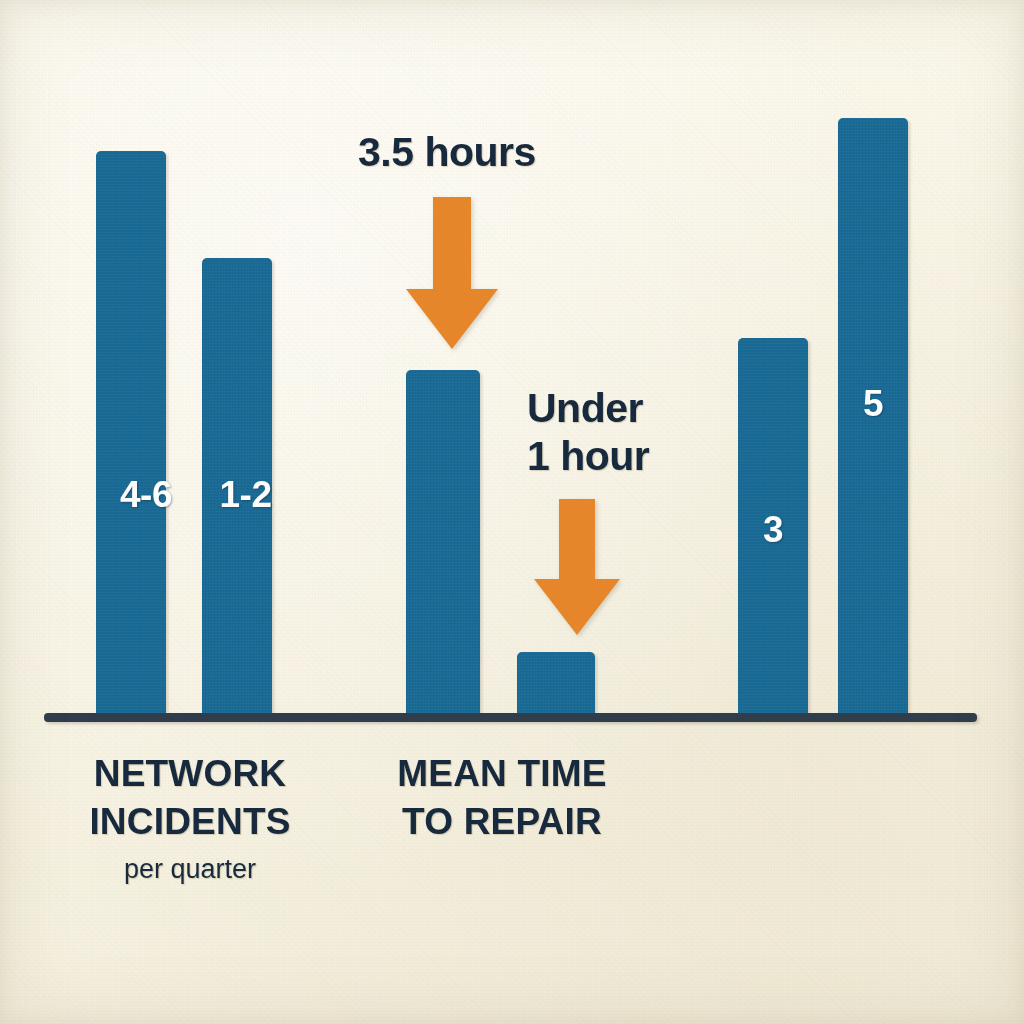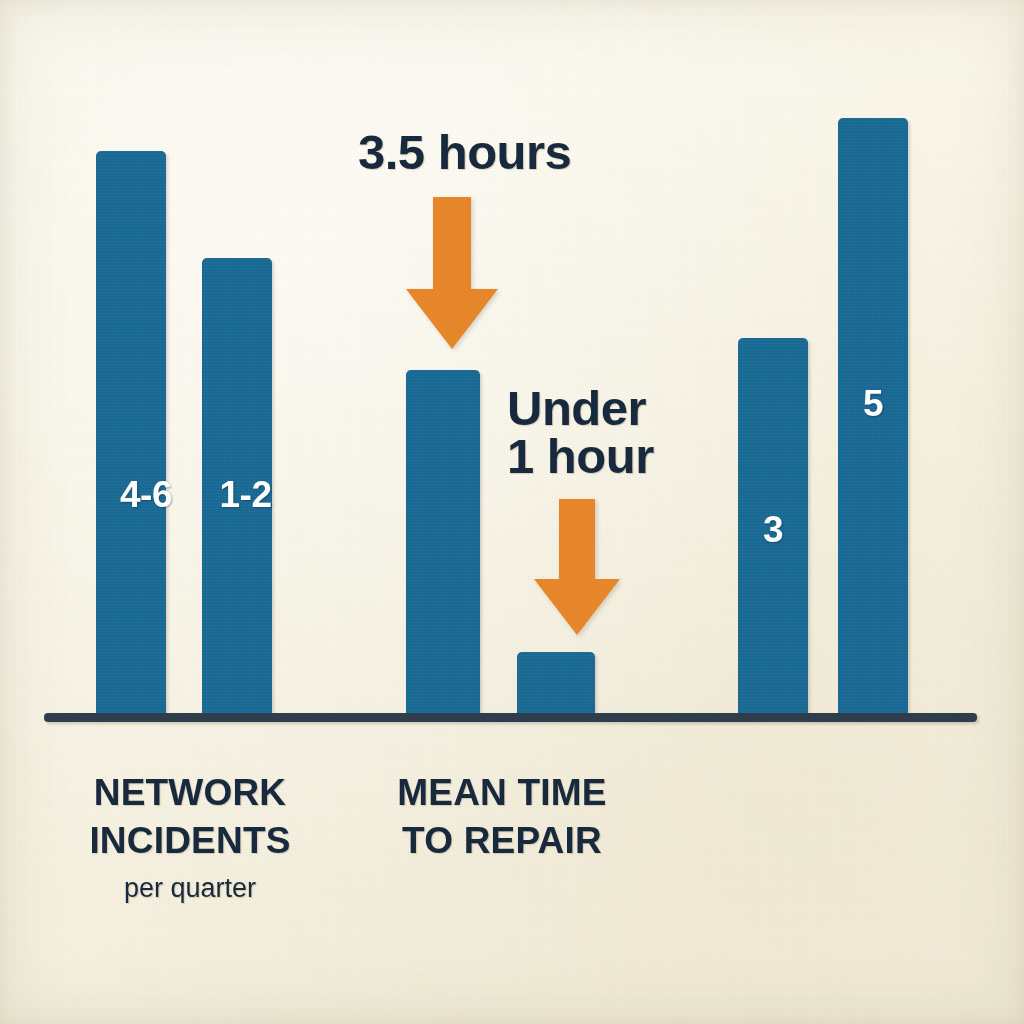--- a/index.html
+++ b/index.html
@@ -89,21 +89,21 @@
     background: #2e3c4c;
     border-radius: 4px;
     box-shadow: 2px 2px 3px rgba(60,50,30,0.20);
   }
 
   
   .callout-text {
     position: absolute;
     color: #16283d;
     font-weight: 700;
-    font-size: 49px;
+    font-size: 41px;
     line-height: 48px;
     letter-spacing: -0.5px;
     text-shadow: 1px 1px 1px rgba(170,158,125,0.45);
     white-space: pre-line;
   }
 
   .arrow {
     position: absolute;
     filter: drop-shadow(2px 2px 2px rgba(60,50,30,0.18));
   }
@@ -114,21 +114,20 @@
     text-align: center;
     color: #16283d;
     text-shadow: 1px 1px 1px rgba(170,158,125,0.45);
   }
   .cat-title {
     font-weight: 700;
     font-size: 37px;
     line-height: 48px;
     letter-spacing: 0.2px;
     white-space: pre-line;
-    margin-top: 19px;
   }
   .cat-sub {
     font-weight: 400;
     font-size: 27px;
     line-height: 46px;
     letter-spacing: 0px;
   }
 </style>
 </head>
 <body>
@@ -146,21 +145,21 @@
     <div class="bar" style="left:406px; top:370px; width:74px; height:343px;"></div>
 
     <div class="bar" style="left:517px; top:652px; width:78px; height:61px;"></div>
 
     <div class="callout-text" style="left:358px; top:128px;">3.5 hours</div>
 
     <svg class="arrow" style="left:406px; top:197px;" width="92" height="152" viewBox="0 0 92 152">
       <polygon points="27,0 65,0 65,92 92,92 46,152 0,92 27,92" fill="#e8862a"></polygon>
     </svg>
 
-    <div class="callout-text" style="left:507px; top:384px;">Under
+    <div class="callout-text" style="left:527px; top:384px;">Under
 1 hour</div>
 
     <svg class="arrow" style="left:534px; top:499px;" width="86" height="136" viewBox="0 0 86 136">
       <polygon points="25,0 61,0 61,80 86,80 43,136 0,80 25,80" fill="#e8862a"></polygon>
     </svg>
 
     <div class="bar" style="left:738px; top:338px; width:70px; height:375px;"></div>
     <div class="bar-value" style="left:738px; top:509px; width:70px;">3</div>
 
     <div class="bar" style="left:838px; top:118px; width:70px; height:595px;"></div>

